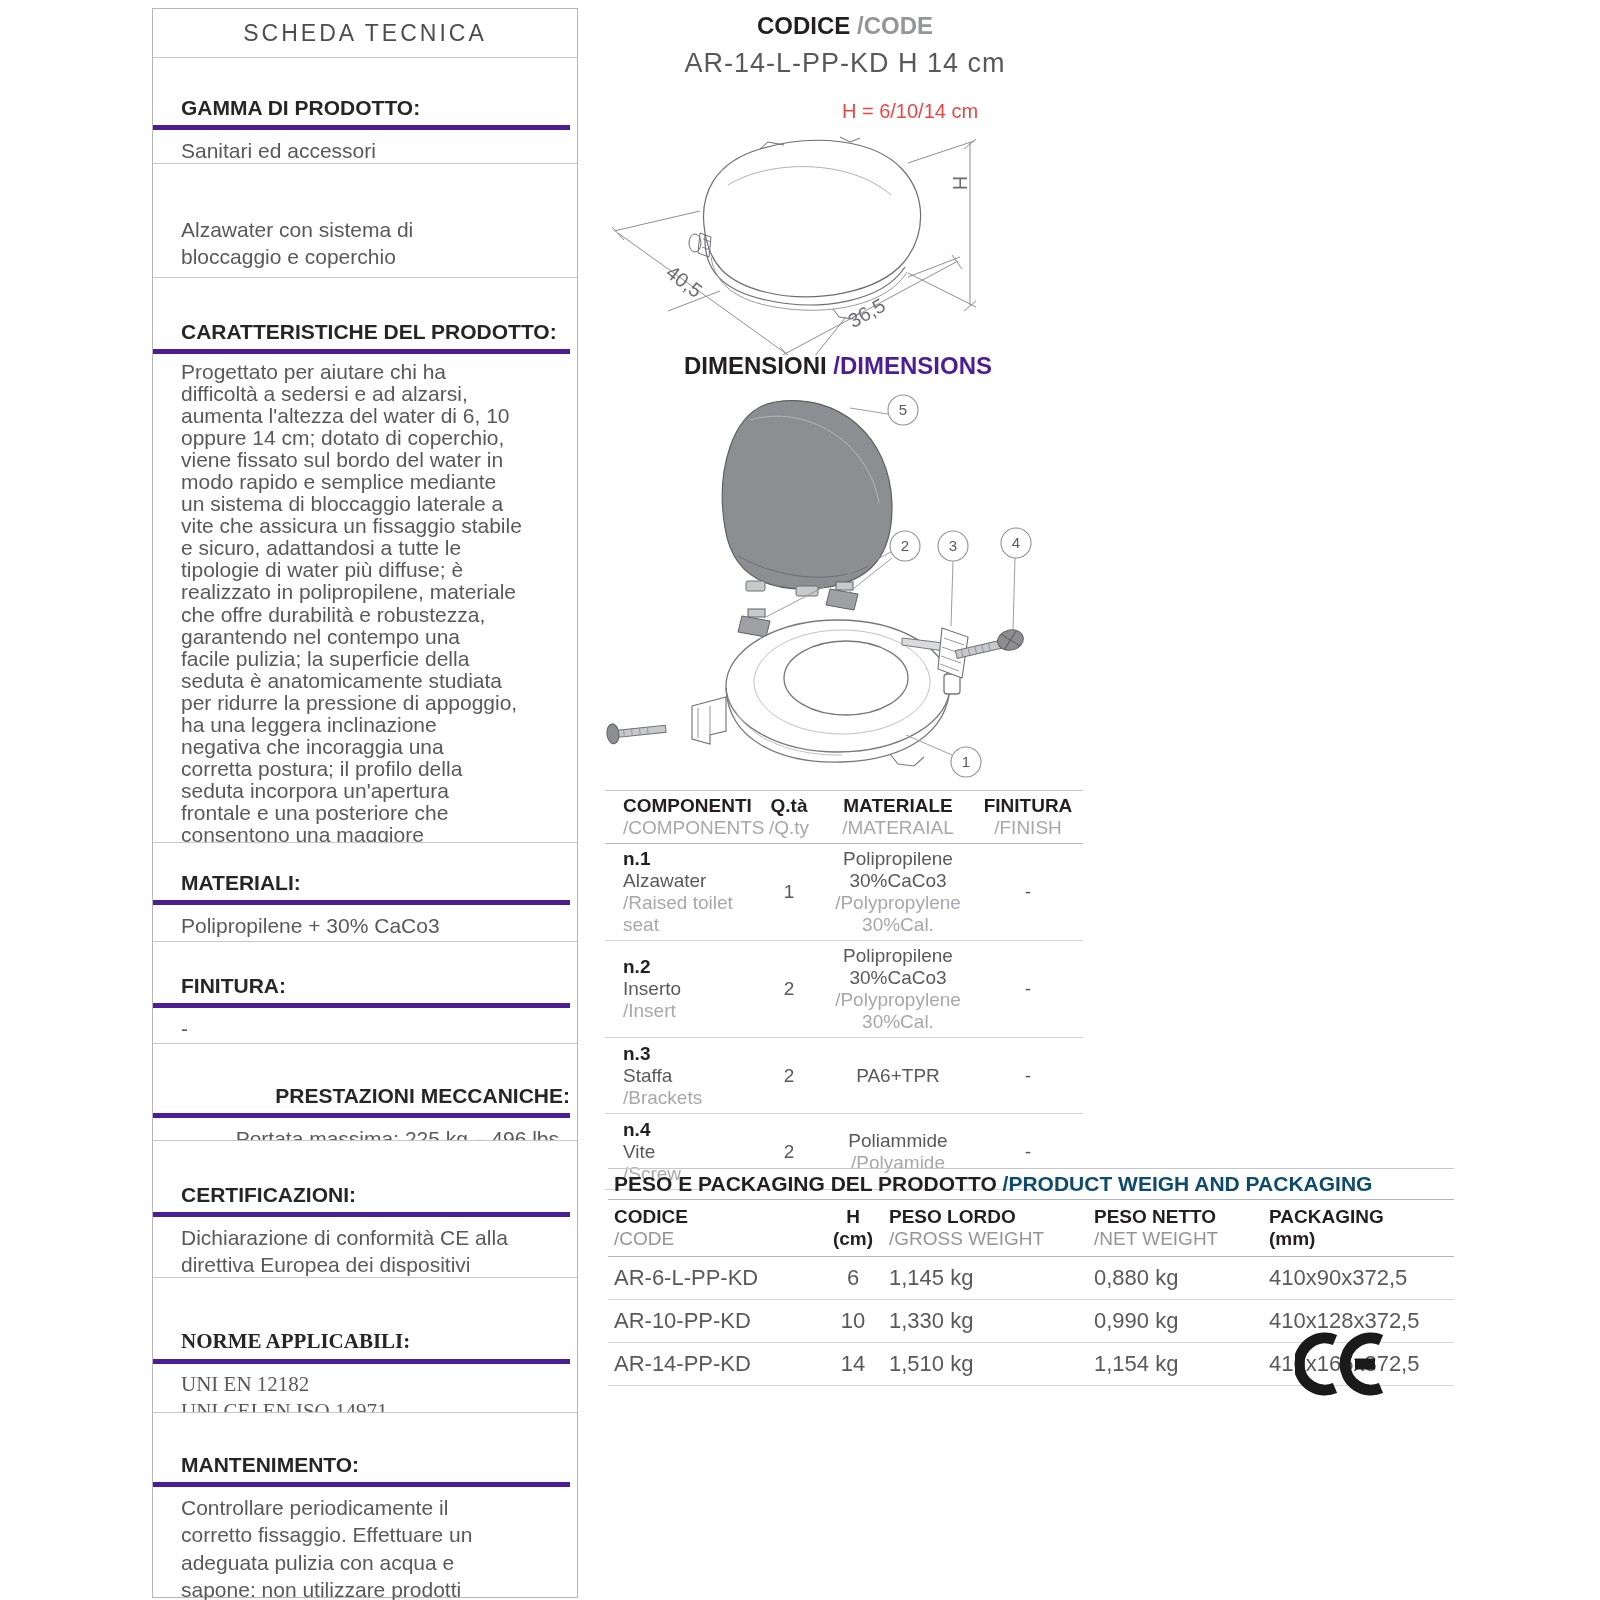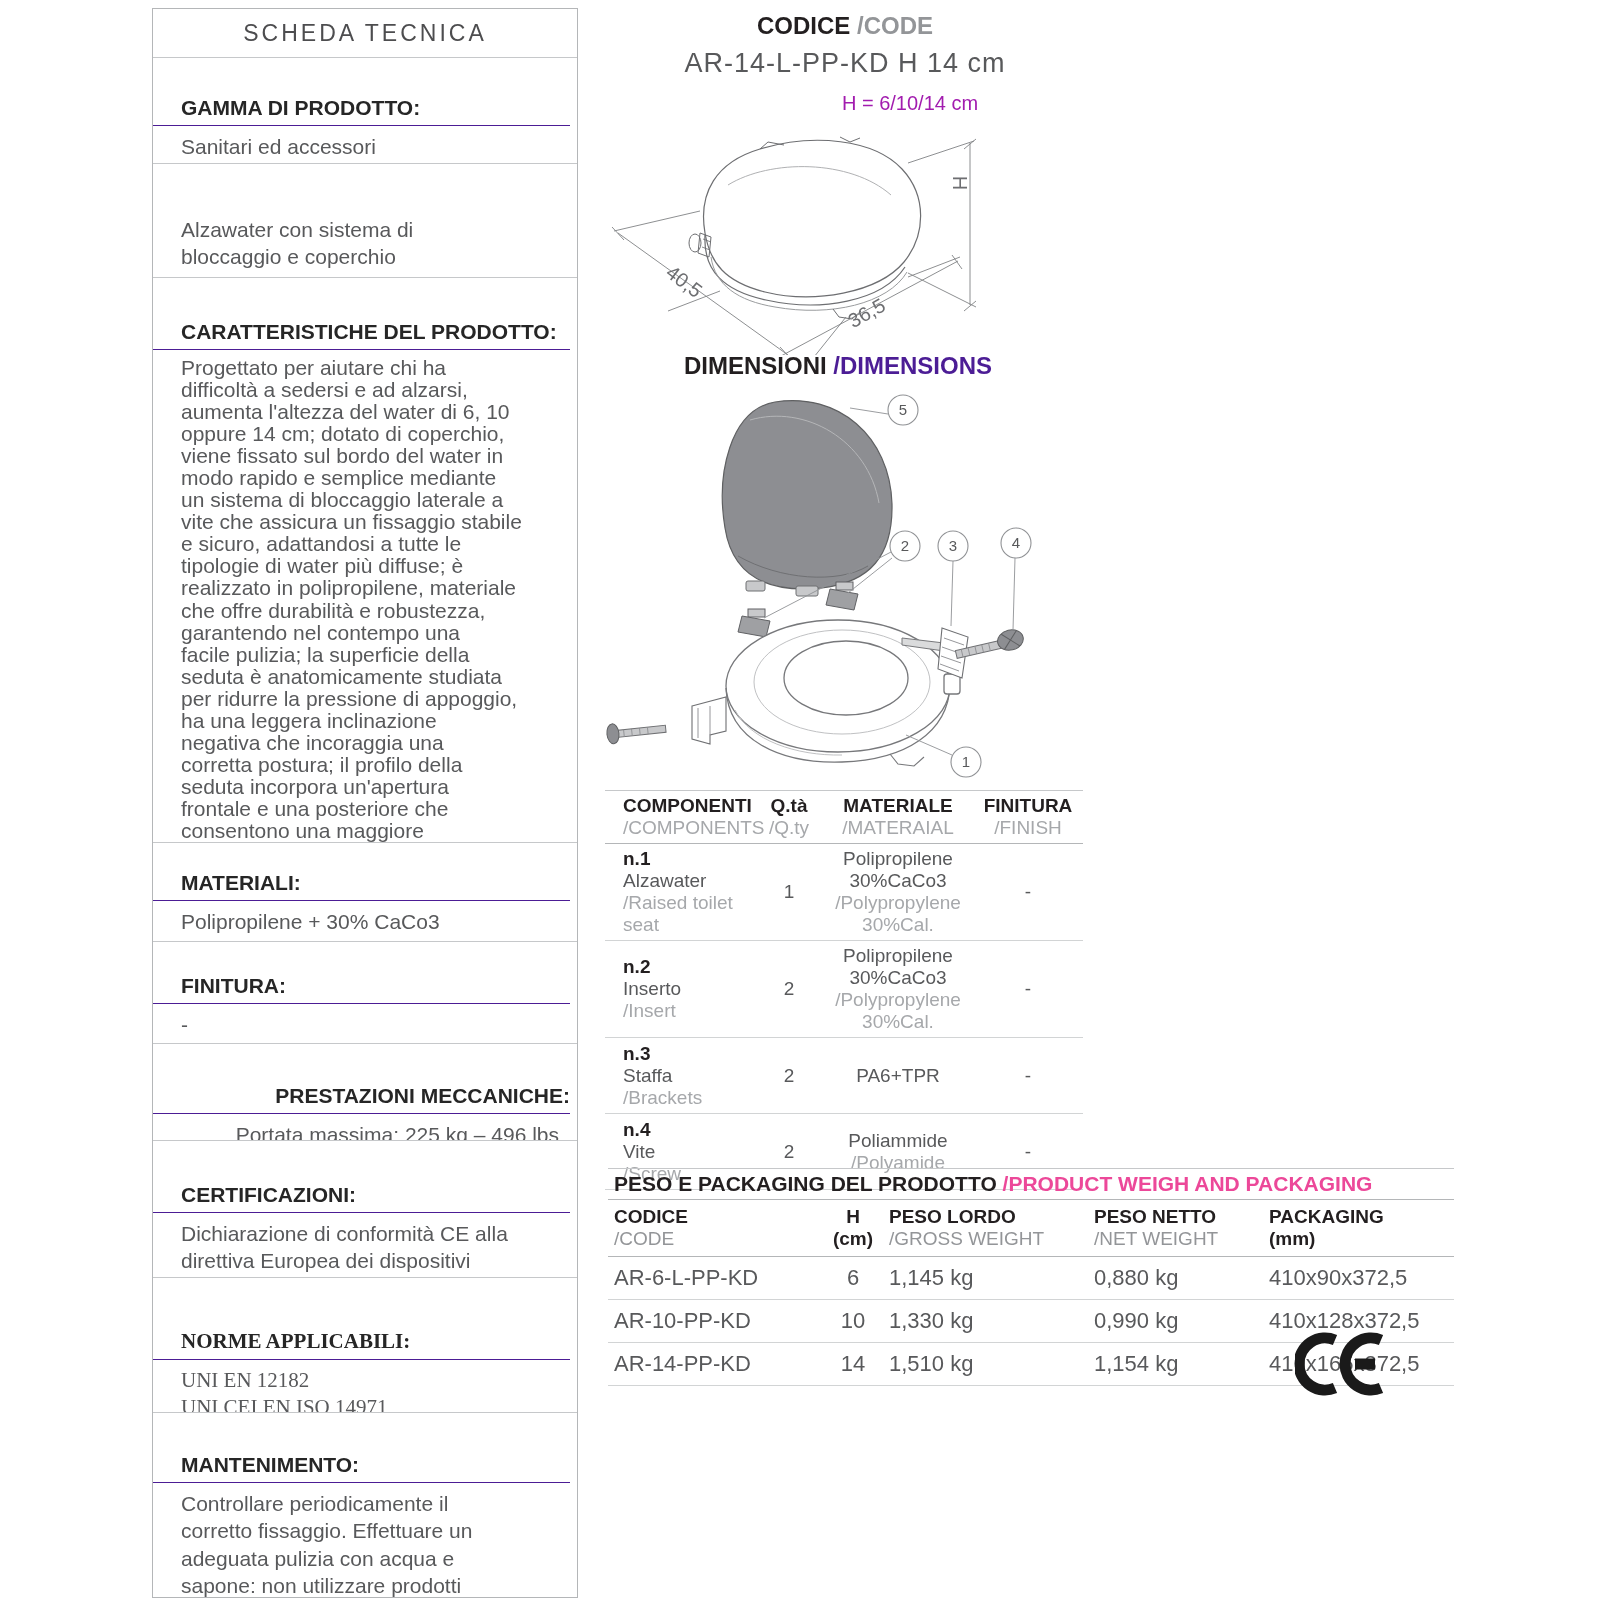--- a/index.html
+++ b/index.html
@@ -6,41 +6,41 @@
   #page{position:relative;width:1600px;height:1600px;background:#ffffff;overflow:hidden;
         font-family:"Liberation Sans", sans-serif;color:#58595b;}
 
   
   #left-panel{position:absolute;left:152px;top:8px;width:426px;height:1590px;
               border:1px solid #b4b6b8;box-sizing:border-box;background:#fff;}
   .panel-title{height:48px;line-height:48px;text-align:center;font-size:23px;
                letter-spacing:3px;color:#4d4d4f;}
   .sec{box-sizing:border-box;border-top:1px solid #c6c8ca;overflow:hidden;}
   .sec-head{font-weight:700;font-size:21px;color:#262626;padding:0 0 5px 28px;
-            border-bottom:1px solid #4c1d95;margin-right:7px;white-space:nowrap;}
+            border-bottom:5px solid #4c1d95;margin-right:7px;white-space:nowrap;}
   .sec-body{padding:7px 18px 0 28px;font-size:21px;line-height:1.3;color:#58595b;}
   .ml{white-space:pre-line;}
   .sec1{height:106px;padding-top:38px;}
   .sec2{height:114px;padding-top:45px;}
   .sec3{height:565px;padding-top:42px;}
   .sec3 .sec-body{line-height:1.05;}
   .sec4{height:99px;padding-top:28px;}
   .sec5{height:102px;padding-top:32px;}
   .sec6{height:97px;padding-top:40px;text-align:right;}
   .sec7{height:137px;padding-top:42px;}
   .sec8{height:135px;padding-top:51px;font-family:Liberation Serif, serif;}
   .sec9{padding-top:40px;height:188px;}
 
   
   #code-block{position:absolute;left:610px;top:12px;width:470px;text-align:center;}
   .code-title{font-size:24px;font-weight:700;color:#231f20;}
   .code-title .en{color:#939598;}
   .code-line{font-size:27px;color:#58595b;margin-top:8px;letter-spacing:1px;}
-  #height-line{position:absolute;left:740px;top:92px;width:340px;text-align:center;
-               font-size:20px;color:#a21caf;}
+  #height-line{position:absolute;left:740px;top:100px;width:340px;text-align:center;
+               font-size:20px;color:#ef4444;}
 
   #dimensions-header{position:absolute;left:608px;top:352px;width:460px;text-align:center;
                      font-size:24px;font-weight:700;color:#231f20;}
   #dimensions-header .en{color:#4c1d95;}
 
   
   #components-table{position:absolute;left:605px;top:790px;width:478px;font-size:19px;}
   .ct-grid{display:grid;grid-template-columns:150px 68px 150px 110px;}
   .ct-head{border-top:1px solid #c6c8ca;border-bottom:1px solid #b4b6b8;}
   .ct-row{border-bottom:1px solid #d2d4d5;}
@@ -52,21 +52,21 @@
   .ct-name-it{color:#58595b;}
   .ct-num{font-weight:700;color:#231f20;text-align:center;}
   .ct-mat-it{color:#58595b;white-space:pre-line;}
   .ct-mat-en{color:#a6a8ab;white-space:pre-line;}
   .ct-qty,.ct-fin{color:#58595b;}
   .h46{min-height:46px;} .h80{min-height:80px;} .h74{min-height:74px;} .h75{min-height:75px;}
 
   #packaging-table{position:absolute;left:608px;top:1168px;width:846px;}
   .pt-title{border-top:1px solid #c6c8ca;border-bottom:1px solid #b4b6b8;
             font-size:21px;font-weight:700;color:#231f20;padding:3px 0 3px 6px;}
-  .pt-title .en{color:#ec4899;}
+  .pt-title .en{color:#0c4a6e;}
   .pt-grid{display:grid;grid-template-columns:215px 60px 205px 175px 191px;}
   .pt-headrow{border-bottom:1px solid #b4b6b8;}
   .pt-row{border-bottom:1px solid #d2d4d5;}
   .pt-cell{padding:6px 0 6px 6px;font-size:19px;}
   .pt-cell.center{text-align:center;padding-left:0;}
   .pt-it{font-weight:700;color:#231f20;}
   .pt-en{color:#939598;}
   .pt-val{font-size:22px;color:#58595b;padding:8px 0 8px 6px;}
   .pt-val.center{text-align:center;padding-left:0;}
 

